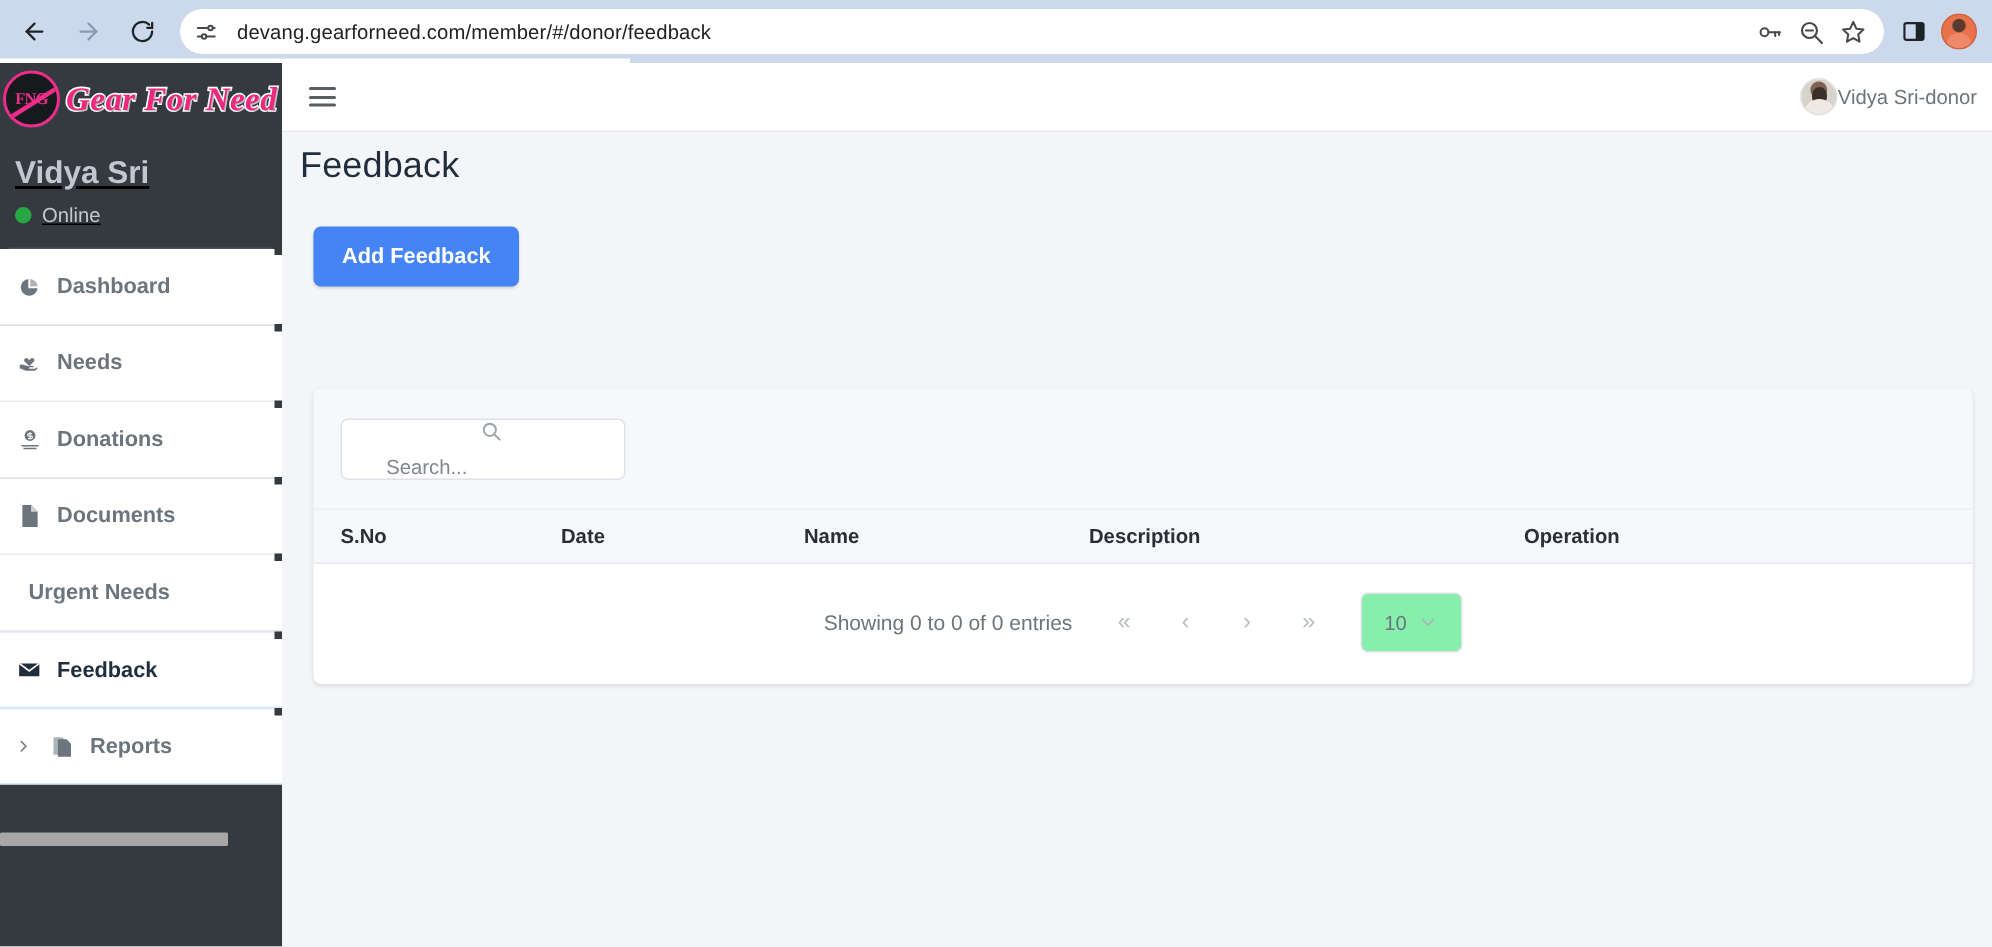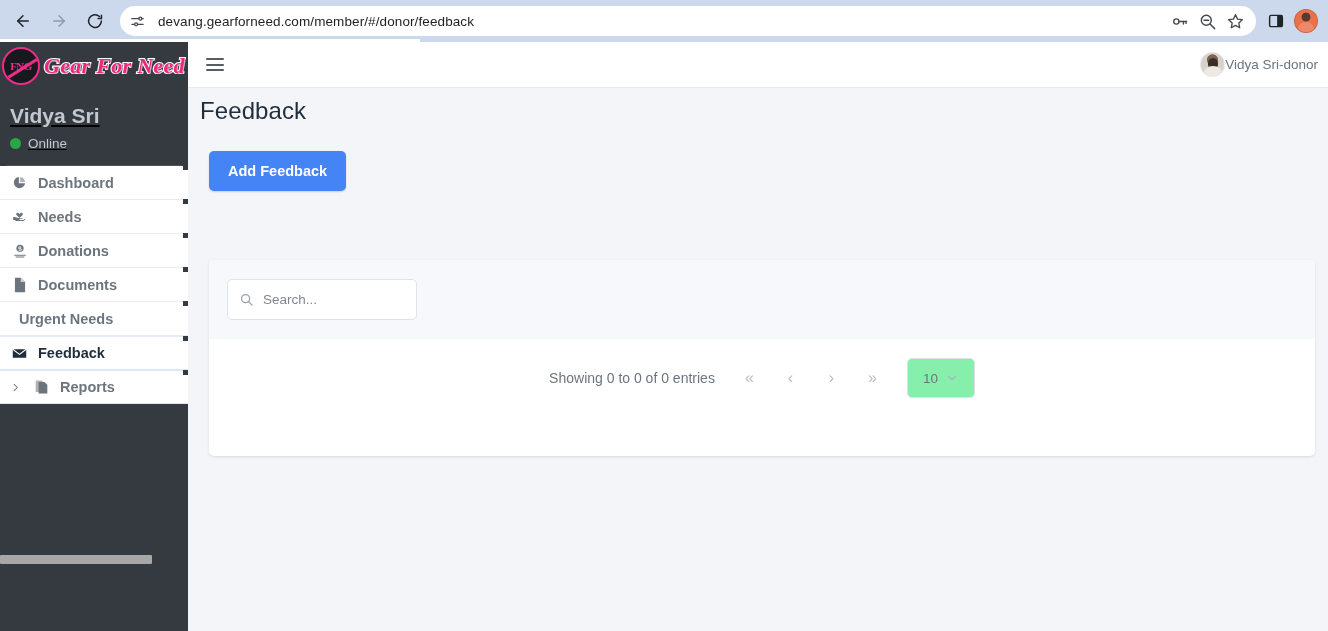--- a/index.html
+++ b/index.html
@@ -200,21 +200,21 @@
   .sidebar-divider {
     height: 1px;
     background: #4b545c;
     margin: 0 6px;
   }
   .nav {
     margin-top: 0;
   }
   .nav-item {
     position: relative;
-    height: 34px;
+    height: 51px;
     background: #fff;
     display: flex;
     align-items: center;
     padding-left: 10px;
     gap: 9px;
     cursor: pointer;
     border-bottom: 1px solid #e9ecef;
   }
   .nav-item.active {
     border-top: 1px solid #e3edf7;
@@ -389,20 +389,21 @@
   .search-box {
     width: 190px;
     height: 41px;
     background: #fff;
     border: 1px solid #dfe2e8;
     border-radius: 5px;
     display: flex;
     align-items: center;
     padding-left: 11px;
     gap: 9px;
+    flex-direction: column;
   }
   .search-icon {
     color: #9aa0a8;
     display: flex;
     align-items: center;
     flex-shrink: 0;
   }
   .search-input {
     border: none;
     outline: none;
@@ -698,20 +699,27 @@
           <span class="search-icon">
             <svg width="15" height="15" viewBox="0 0 24 24" fill="none" stroke="currentColor" stroke-width="2" stroke-linecap="round">
                 <circle cx="10.5" cy="10.5" r="6.5"></circle>
                 <path d="M15.3 15.3L21 21"></path>
               </svg>
           </span>
           <input class="search-input" type="text" placeholder="Search..." style="">
         </div>
       </div>
 
+      <div class="table-head">
+        <div class="th c0">S.No</div>
+        <div class="th c1">Date</div>
+        <div class="th c2">Name</div>
+        <div class="th c3">Description</div>
+        <div class="th c4">Operation</div>
+      </div>
 
       <div class="table-foot">
         <div class="entries-info">Showing 0 to 0 of 0 entries</div>
         <div class="pager">
           <div class="pager-btn">«</div>
           <div class="pager-btn">‹</div>
           <div class="pager-btn">›</div>
           <div class="pager-btn">»</div>
         </div>
         <div class="page-size">

